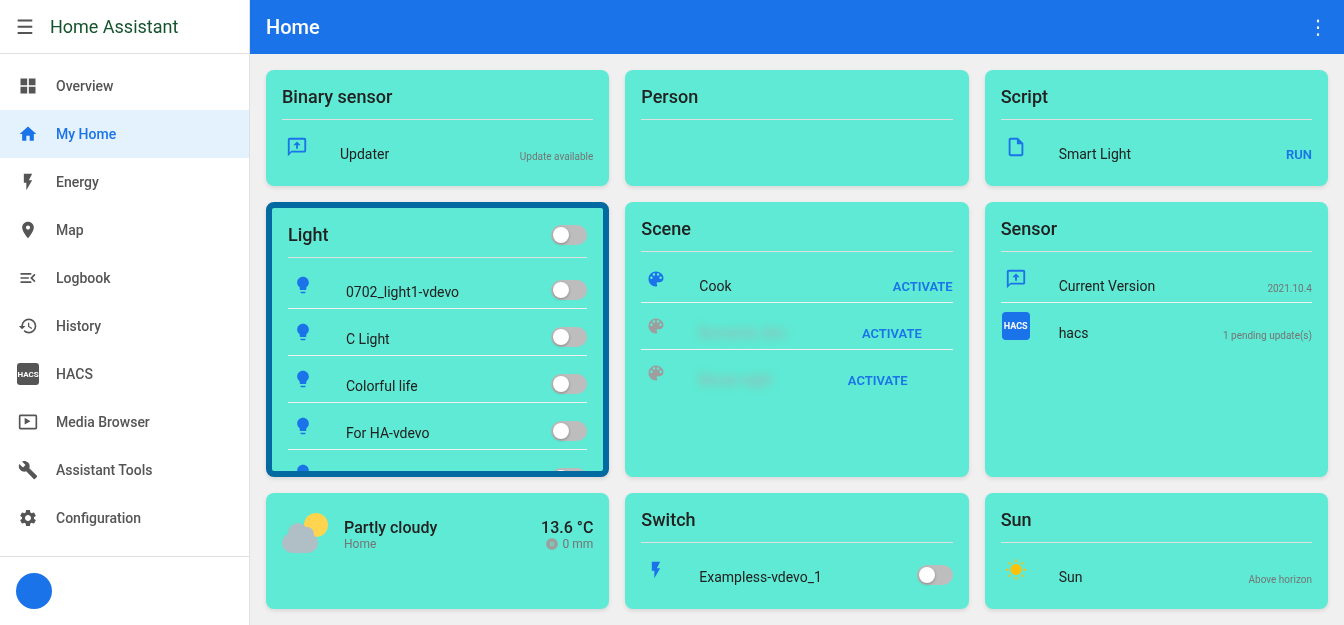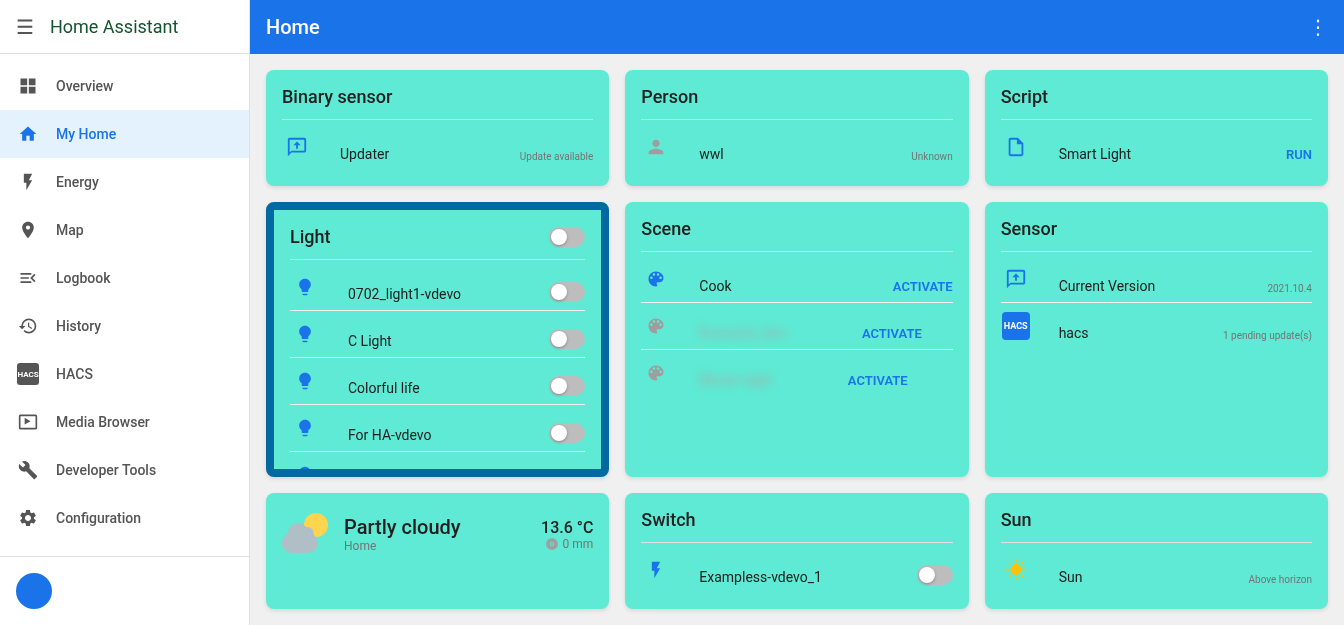--- a/index.html
+++ b/index.html
@@ -185,21 +185,21 @@
       width: 16px;
       height: 16px;
       background: #fff;
       border-radius: 50%;
       box-shadow: 0 1px 3px rgba(0,0,0,0.3);
       transition: left 0.2s;
     }
 
     
     .light-card {
-      border: 8px solid #0369a1;
+      border: 6px solid #0369a1;
     }
     .light-header {
       display: flex;
       align-items: center;
       justify-content: space-between;
       margin-bottom: 12px;
     }
 
     
     .weather-card {
@@ -245,21 +245,21 @@
       content: '';
       width: 14px;
       height: 14px;
       background: #b0bec5;
       border-radius: 50%;
       position: absolute;
       top: -6px;
       left: 18px;
     }
     .weather-info { flex: 1; }
-    .weather-name { font-size: 20px; font-weight: 500; color: #212121; }
+    .weather-name { font-size: 16px; font-weight: 500; color: #212121; }
     .weather-location { font-size: 12px; color: #757575; }
     .weather-temp { font-size: 16px; font-weight: 500; color: #212121; text-align: right; }
     .weather-precip { font-size: 12px; color: #757575; text-align: right; display: flex; align-items: flex-start; gap: 4px; justify-content: flex-end; }
 
     
     .hacs-icon {
       width: 28px;
       height: 28px;
       background: #1a73e8;
       color: #fff;
@@ -370,21 +370,21 @@
       </div>
       <span class="nav-label">Media Browser</span>
     </div>
 
     <div class="nav-item">
       <div class="nav-icon">
         <svg width="20" height="20" viewBox="0 0 24 24" fill="currentColor">
             <path d="M22.7 19l-9.1-9.1c.9-2.3.4-5-1.5-6.9-2-2-5-2.4-7.4-1.3L9 6 6 9 1.6 4.7C.4 7.1.9 10.1 2.9 12.1c1.9 1.9 4.6 2.4 6.9 1.5l9.1 9.1c.4.4 1 .4 1.4 0l2.3-2.3c.5-.4.5-1.1.1-1.4z"></path>
           </svg>
       </div>
-      <span class="nav-label">Developer Tools</span>
+      <span class="nav-label">Assistant Tools</span>
     </div>
 
     <div class="nav-item">
       <div class="nav-icon">
         <svg width="20" height="20" viewBox="0 0 24 24" fill="currentColor">
             <path d="M19.14,12.94c0.04-0.3,0.06-0.61,0.06-0.94c0-0.32-0.02-0.64-0.07-0.94l2.03-1.58c0.18-0.14,0.23-0.41,0.12-0.61 l-1.92-3.32c-0.12-0.22-0.37-0.29-0.59-0.22l-2.39,0.96c-0.5-0.38-1.03-0.7-1.62-0.94L14.4,2.81c-0.04-0.24-0.24-0.41-0.48-0.41 h-3.84c-0.24,0-0.43,0.17-0.47,0.41L9.25,5.35C8.66,5.59,8.12,5.92,7.63,6.29L5.24,5.33c-0.22-0.08-0.47,0-0.59,0.22L2.74,8.87 C2.62,9.08,2.66,9.34,2.86,9.48l2.03,1.58C4.84,11.36,4.8,11.69,4.8,12s0.02,0.64,0.07,0.94l-2.03,1.58 c-0.18,0.14-0.23,0.41-0.12,0.61l1.92,3.32c0.12,0.22,0.37,0.29,0.59,0.22l2.39-0.96c0.5,0.38,1.03,0.7,1.62,0.94l0.36,2.54 c0.05,0.24,0.24,0.41,0.48,0.41h3.84c0.24,0,0.44-0.17,0.47-0.41l0.36-2.54c0.59-0.24,1.13-0.56,1.62-0.94l2.39,0.96 c0.22,0.08,0.47,0,0.59-0.22l1.92-3.32c0.12-0.22,0.07-0.47-0.12-0.61L19.14,12.94z M12,15.6c-1.98,0-3.6-1.62-3.6-3.6 s1.62-3.6,3.6-3.6s3.6,1.62,3.6,3.6S13.98,15.6,12,15.6z"></path>
           </svg>
       </div>
       <span class="nav-label">Configuration</span>
     </div>
@@ -421,29 +421,20 @@
             </svg>
         </div>
         <span class="row-label">Updater</span>
         <span class="row-value">Update available</span>
       </div>
     </div>
 
     <div class="card">
       <div class="card-title">Person</div>
       <div class="divider"></div>
-      <div class="card-row">
-        <div class="row-icon">
-          <svg width="22" height="22" viewBox="0 0 24 24" fill="#9e9e9e">
-              <path d="M12 12c2.21 0 4-1.79 4-4s-1.79-4-4-4-4 1.79-4 4 1.79 4 4 4zm0 2c-2.67 0-8 1.34-8 4v2h16v-2c0-2.66-5.33-4-8-4z"></path>
-            </svg>
-        </div>
-        <span class="row-label">wwl</span>
-        <span class="row-value">Unknown</span>
-      </div>
     </div>
 
     <div class="card">
       <div class="card-title">Script</div>
       <div class="divider"></div>
       <div class="card-row">
         <div class="row-icon">
           <svg width="22" height="22" viewBox="0 0 24 24" fill="#1a73e8">
               <path d="M14 2H6c-1.1 0-1.99.9-1.99 2L4 20c0 1.1.89 2 1.99 2H18c1.1 0 2-.9 2-2V8l-6-6zM6 20V4h7v5h5v11H6z"></path>
             </svg>

